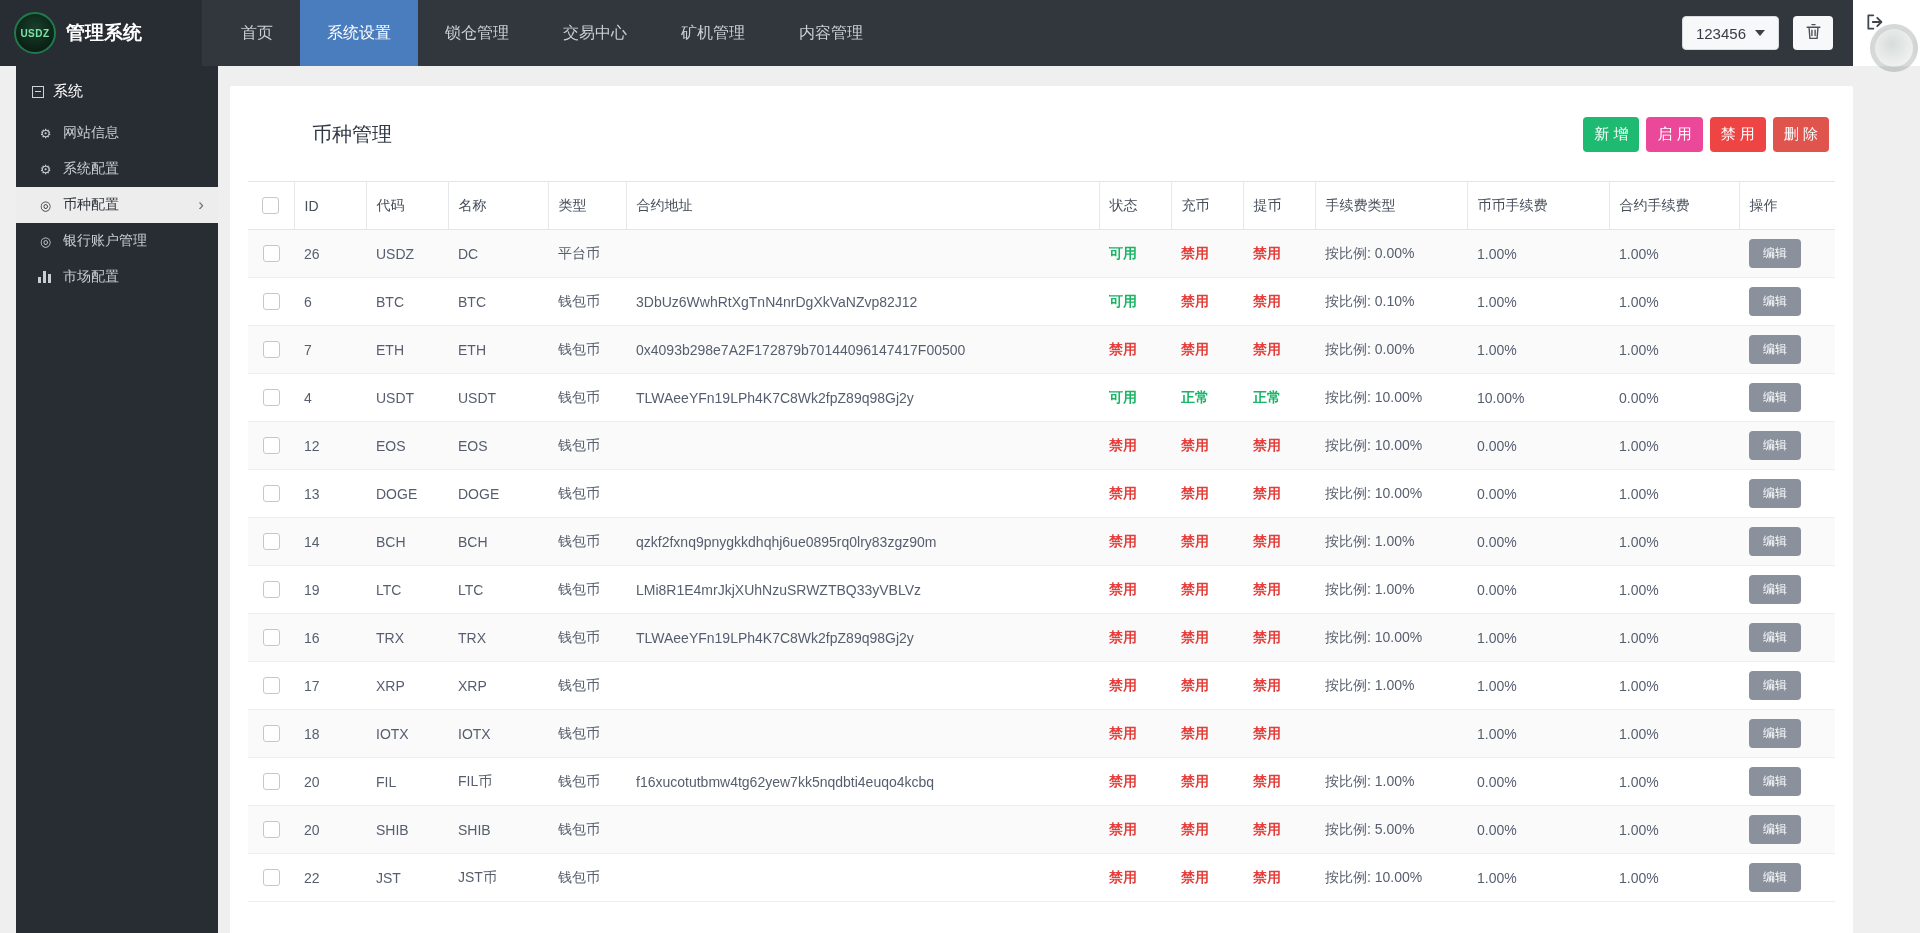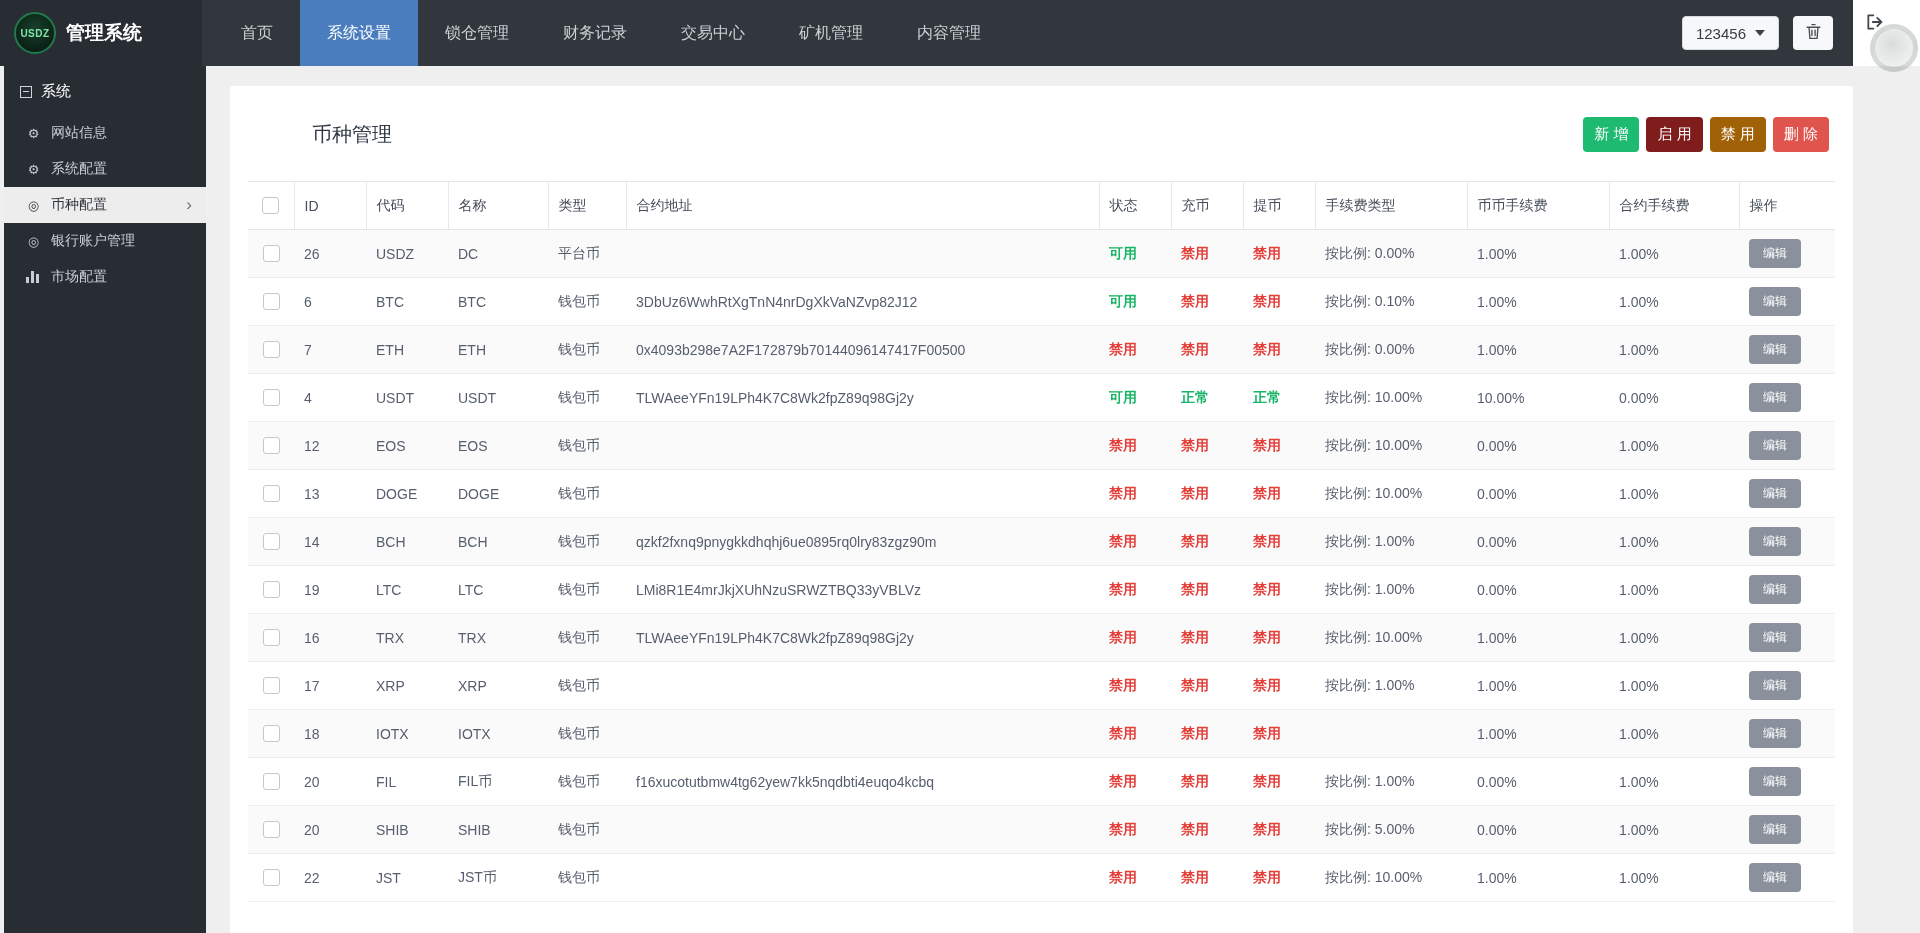--- a/index.html
+++ b/index.html
@@ -53,21 +53,21 @@
   .corner { position: fixed; top: 0; right: 0; width: 67px; height: 66px; background: #ffffff; z-index: 25; }
   .icon-plain { position: absolute; top: 12px; left: 12px; cursor: pointer; }
   .ghost-circle {
     position: absolute; top: 24px; right: 2px; width: 48px; height: 48px; border-radius: 50%;
     background: radial-gradient(circle at 45% 40%, rgba(150,165,158,.38), rgba(120,135,128,.12) 70%);
     border: 5px solid rgba(140,152,146,.25); z-index: 30;
   }
 
   
   .sidebar {
-    position: fixed; top: 66px; left: 4px; width: 202px; bottom: 0;
+    position: fixed; top: 66px; left: 16px; width: 202px; bottom: 0;
     background: #282d34; z-index: 15;
   }
   .section-header {
     color: #ffffff; font-size: 15px; padding: 16px 0 14px 16px;
     display: flex; align-items: center; gap: 9px; cursor: pointer;
   }
   .sq-minus {
     width: 12px; height: 12px; border: 1px solid #cfd3d7; position: relative; display: inline-block;
   }
   .sq-minus::after {
@@ -132,21 +132,20 @@
   <div class="logo-area">
     <div class="logo-circle">
       <span>USDZ</span>
     </div>
     <span class="brand-text">管理系统</span>
   </div>
   <div class="nav-items" id="topnav-items">
       <div class="nav-item">首页</div>
       <div class="nav-item active">系统设置</div>
       <div class="nav-item">锁仓管理</div>
-      <div class="nav-item">财务记录</div>
       <div class="nav-item">交易中心</div>
       <div class="nav-item">矿机管理</div>
       <div class="nav-item">内容管理</div>
     </div>
   <div class="nav-right">
     <div class="user-box">
       <span>123456</span>
       <span class="caret"></span>
     </div>
     <div class="icon-btn">
@@ -203,22 +202,22 @@
       </div>
     </div>
 </aside>
 
 <main class="main">
   <div class="card">
     <div class="card-head">
       <h2 class="page-title">币种管理</h2>
       <div class="actions" id="action-buttons">
           <button class="act-btn" style="background: rgb(31, 186, 113);">新 增</button>
-          <button class="act-btn" style="background: #7f1d1d;">启 用</button>
-          <button class="act-btn" style="background: #a16207;">禁 用</button>
+          <button class="act-btn" style="background: #ec4899;">启 用</button>
+          <button class="act-btn" style="background: #ef4444;">禁 用</button>
           <button class="act-btn" style="background: rgb(224, 84, 78);">删 除</button>
         </div>
     </div>
     <table class="data-table">
       <colgroup>
         <col style="width:46px">
           <col style="width:72px">
           <col style="width:82px">
           <col style="width:100px">
         <col style="width:78px">

